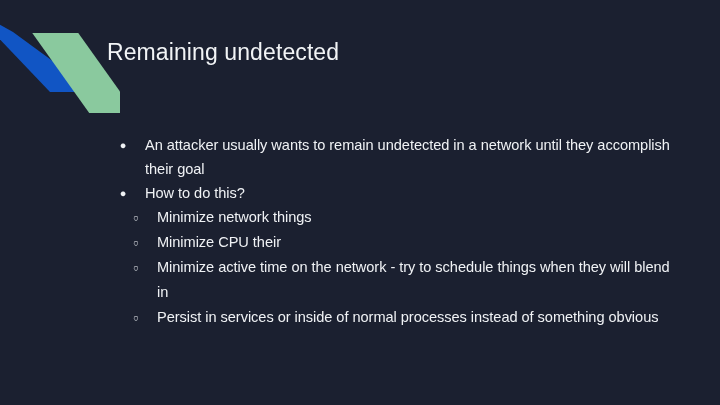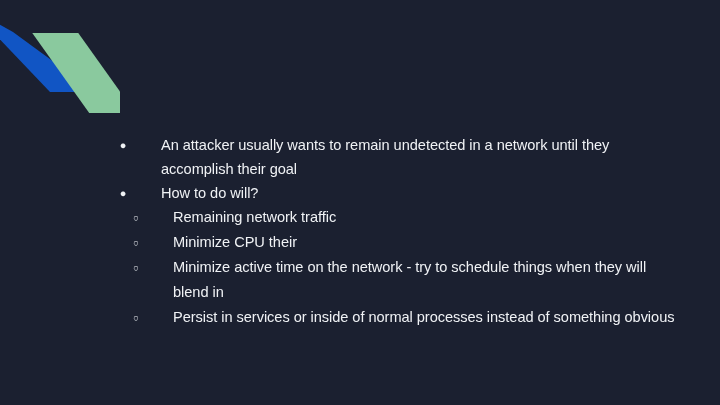--- a/index.html
+++ b/index.html
@@ -99,53 +99,53 @@
     top: 0;
     width: 12px;
     text-align: center;
     font-size: 9.5px;
     line-height: 25px;
     color: #e7eaee;
   }
 
   .bullet-text {
     display: block;
-    margin-left: 16px;
   }
 </style>
 </head>
 <body>
 
 <div class="slide">
 
   <svg class="corner-motif" viewBox="0 0 120 130" width="120" height="130" aria-hidden="true">
     <polygon points="-30,8 13,32 95,92 50,92" fill="#1155c4"></polygon>
     <polygon points="32,33 78,33 81,113 35,113" fill="#8ac99e" transform="skewX(34) translate(-22,0)"></polygon>
   </svg>
 
+  <div class="slide-title">Remaining undetected</div>
 
   <div class="body-content">
     <ul class="level1">
 
       <li class="bullet-l1">
         <span class="marker-l1">●</span>
         <span class="bullet-text">An attacker usually wants to remain undetected in a network until they accomplish their goal</span>
       </li>
 
       <li class="bullet-l1">
         <span class="marker-l1">●</span>
-        <span class="bullet-text">How to do will?</span>
+        <span class="bullet-text">How to do this?</span>
       </li>
 
       <li style="list-style:none;">
         <ul class="level2">
 
           <li class="bullet-l2">
             <span class="marker-l2">○</span>
-            <span class="bullet-text">Remaining network traffic</span>
+            <span class="bullet-text">Minimize network things</span>
           </li>
 
           <li class="bullet-l2">
             <span class="marker-l2">○</span>
             <span class="bullet-text">Minimize CPU their</span>
           </li>
 
           <li class="bullet-l2">
             <span class="marker-l2">○</span>
             <span class="bullet-text">Minimize active time on the network - try to schedule things when they will blend in</span>

